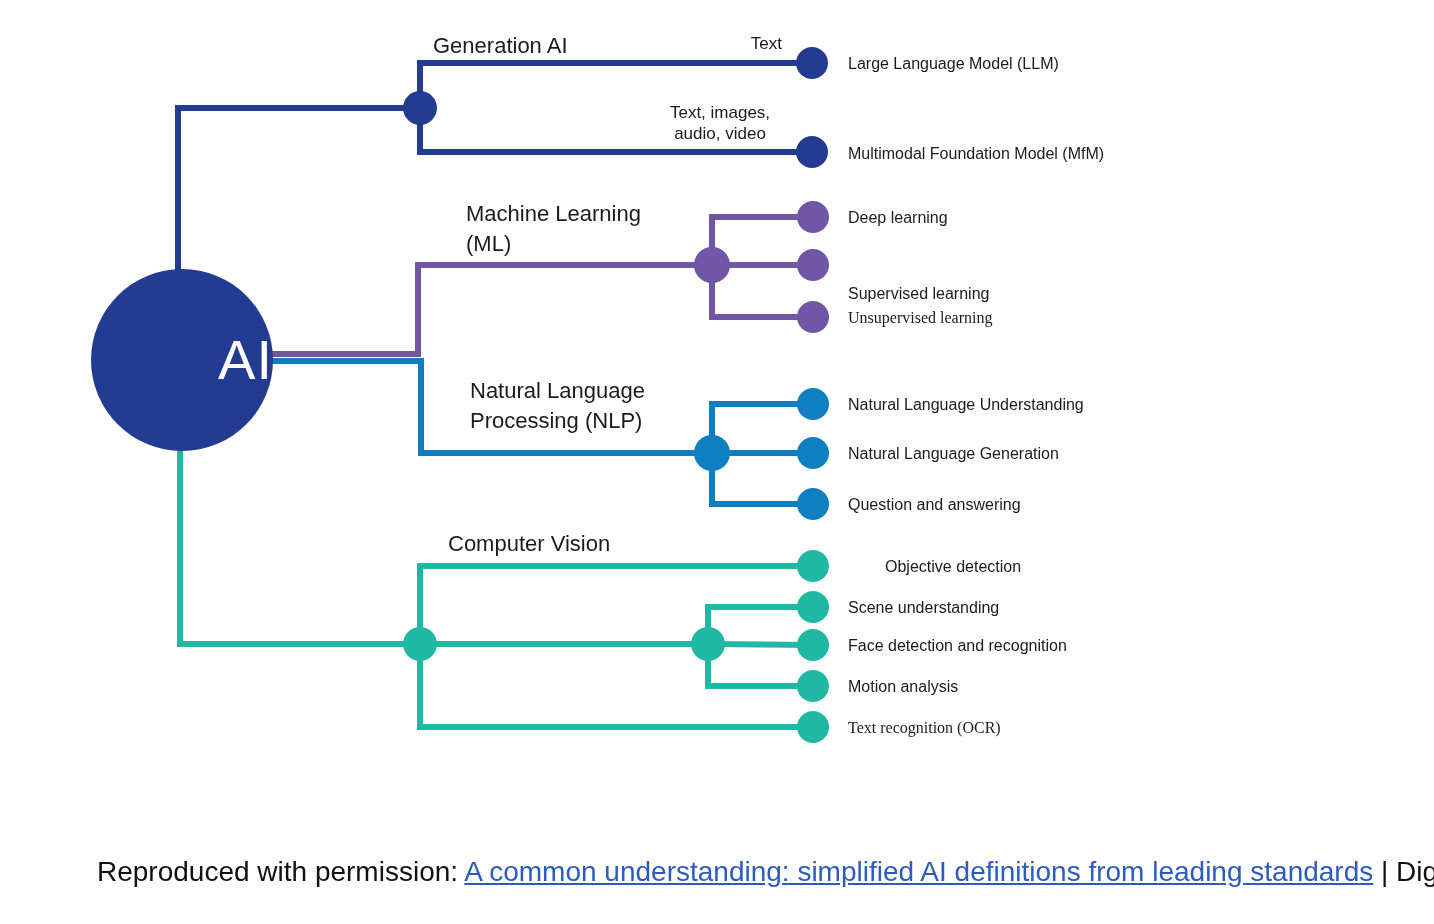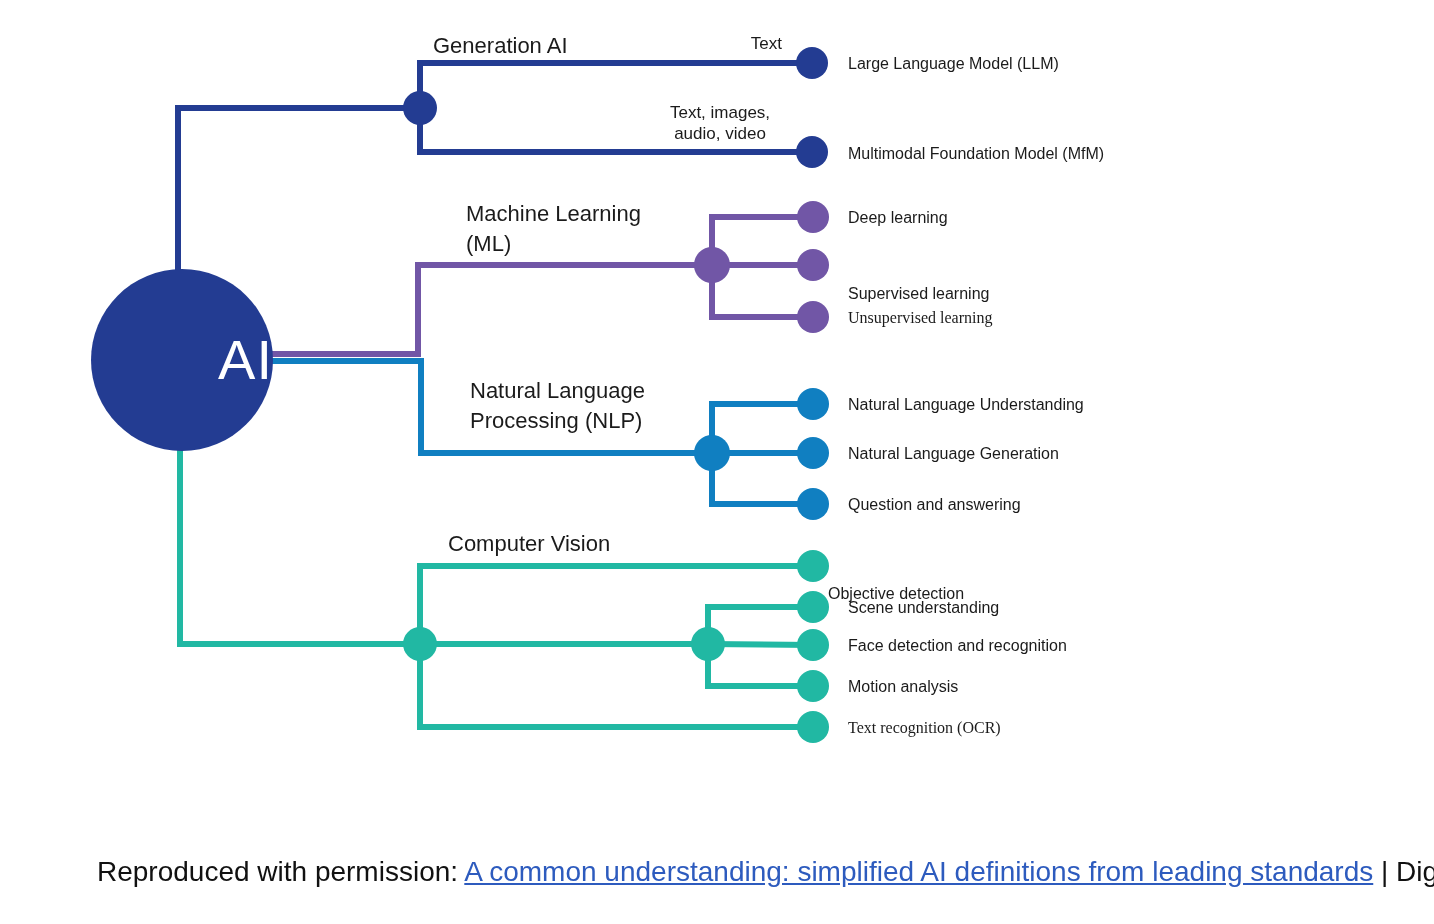--- a/index.html
+++ b/index.html
@@ -88,21 +88,21 @@
   </div>
 
   <div class="label" style="left:848px;top:51px;">Large Language Model (LLM)</div>
   <div class="label" style="left:848px;top:141px;">Multimodal Foundation Model (MfM)</div>
   <div class="label" style="left:848px;top:205px;">Deep learning</div>
   <div class="label" style="left:848px;top:253px;margin-top:28px;">Supervised learning</div>
   <div class="label" style="left:848px;top:305px;font-family:Liberation Serif, serif;">Unsupervised learning</div>
   <div class="label" style="left:848px;top:392px;">Natural Language Understanding</div>
   <div class="label" style="left:848px;top:441px;">Natural Language Generation</div>
   <div class="label" style="left:848px;top:492px;">Question and answering</div>
-  <div class="label" style="left:828px;top:554px;margin-top:27px;">Objective detection</div>
+  <div class="label" style="left:885px;top:554px;">Objective detection</div>
   <div class="label" style="left:848px;top:595px;">Scene understanding</div>
   <div class="label" style="left:848px;top:633px;">Face detection and recognition</div>
   <div class="label" style="left:848px;top:674px;text-align:center;">Motion analysis</div>
   <div class="label" style="left:848px;top:715px;font-family:Liberation Serif, serif;">Text recognition (OCR)</div>
 
   <div class="caption">
     <span>Reproduced with permission: </span><a>A common understanding: simplified AI definitions from leading standards</a><span> | Digital NSW</span>
   </div>
 
 </div>

